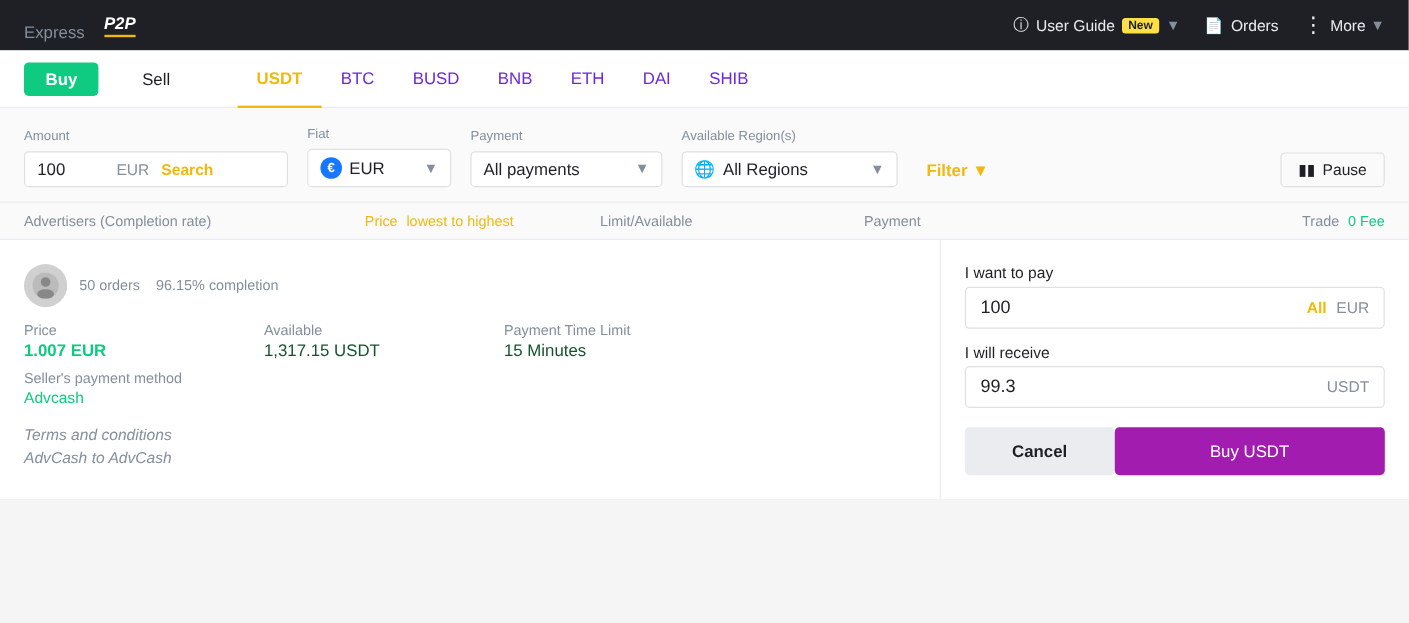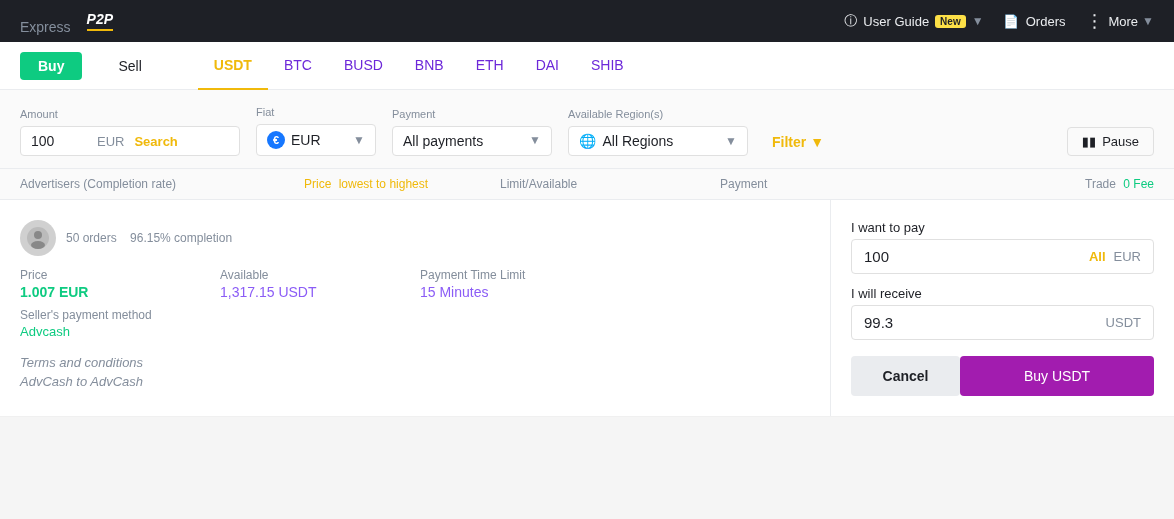--- a/index.html
+++ b/index.html
@@ -278,21 +278,21 @@
       background: #fff;
       margin: 0;
       display: flex;
       border-bottom: 1px solid #f0f0f0;
     }
     .order-left {
       flex: 1;
       padding: 20px 20px 20px 20px;
     }
     .order-right {
-      width: 344px;
+      width: 391px;
       padding: 20px;
       border-left: 1px solid #eaecef;
       display: flex;
       flex-direction: column;
       gap: 12px;
     }
     .advertiser-row {
       display: flex;
       align-items: center;
       gap: 10px;
@@ -323,21 +323,21 @@
       min-width: 200px;
       margin-bottom: 8px;
     }
     .detail-label {
       font-size: 12px;
       color: #848e9c;
       margin-bottom: 2px;
     }
     .detail-value {
       font-size: 14px;
-      color: #8b5cf6;
+      color: #14532d;
     }
     .detail-value.green { color: #0ecb81; font-weight: 600; }
     .detail-value.advcash { color: #0ecb81; font-size: 13px; }
 
     .terms-section {
       margin-top: 8px;
       font-style: italic;
     }
     .terms-title {
       font-size: 13px;

